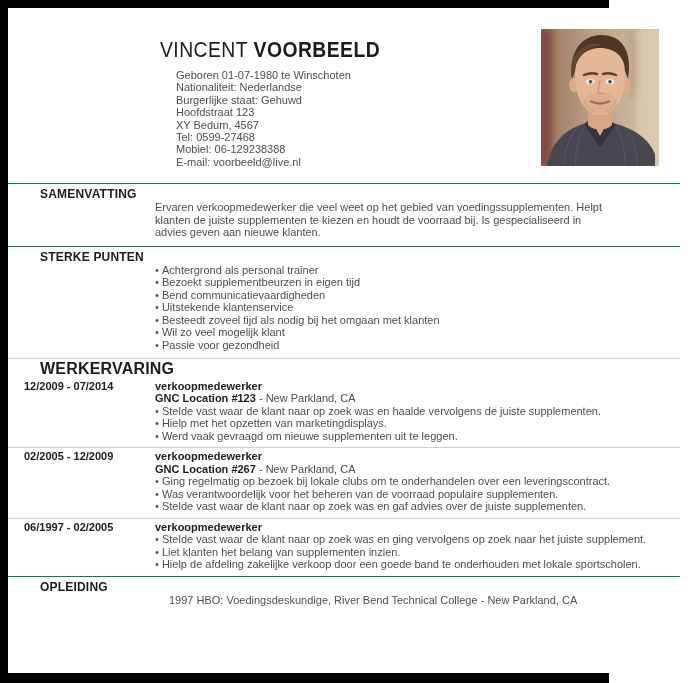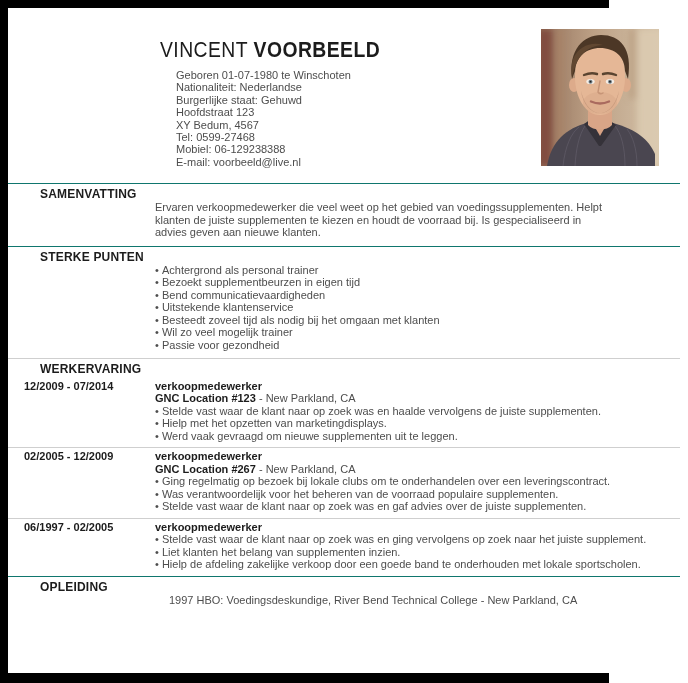--- a/index.html
+++ b/index.html
@@ -22,21 +22,21 @@
   .sec-label{flex:0 0 147px;box-sizing:border-box;padding:4px 0 0 32px;
              font-weight:700;font-size:12px;color:#1c1c1c;letter-spacing:.2px;}
   .sec-body{flex:1;box-sizing:border-box;padding:17px 26px 7px 0;}
   .summary{max-width:460px;margin:0;}
 
   ul.strengths{list-style:none;margin:0;padding:0;}
   ul.strengths li::before, .jb::before{content:"\2022\00a0";}
 
   
   .sec-col{border-top:1px solid #cfcfcf;box-sizing:border-box;width:672px;}
-  .sec-heading{padding:4px 0 2px 32px;font-weight:700;font-size:12px;color:#1c1c1c;letter-spacing:.2px;}
+  .sec-heading{padding:4px 0 2px 32px;font-weight:700;font-size:16px;color:#1c1c1c;letter-spacing:.2px;}
   .job{display:flex;box-sizing:border-box;width:672px;padding:2px 0 5px;}
   .job.ruled{border-top:1px solid #cfcfcf;}
   .job-period{flex:0 0 147px;box-sizing:border-box;padding-left:16px;
               font-weight:700;color:#1c1c1c;}
   .job-body{flex:1;box-sizing:border-box;padding-right:26px;}
   .job-title{font-weight:700;color:#1c1c1c;}
   .job-co b{font-weight:700;color:#1c1c1c;}
   .edu{padding-left:14px;}
 </style>
 </head>
@@ -126,21 +126,21 @@
 
     <div class="sec">
       <div class="sec-label">STERKE PUNTEN</div>
       <div class="sec-body">
         <ul class="strengths">
           <li>Achtergrond als personal trainer</li>
           <li>Bezoekt supplementbeurzen in eigen tijd</li>
           <li>Bend communicatievaardigheden</li>
           <li>Uitstekende klantenservice</li>
           <li>Besteedt zoveel tijd als nodig bij het omgaan met klanten</li>
-          <li>Wil zo veel mogelijk trainer</li>
+          <li>Wil zo veel mogelijk klant</li>
           <li>Passie voor gezondheid</li>
         </ul>
       </div>
     </div>
 
     <div class="sec-col">
       <div class="sec-heading">WERKERVARING</div>
 
       <div class="job">
         <div class="job-period">12/2009 - 07/2014</div>

